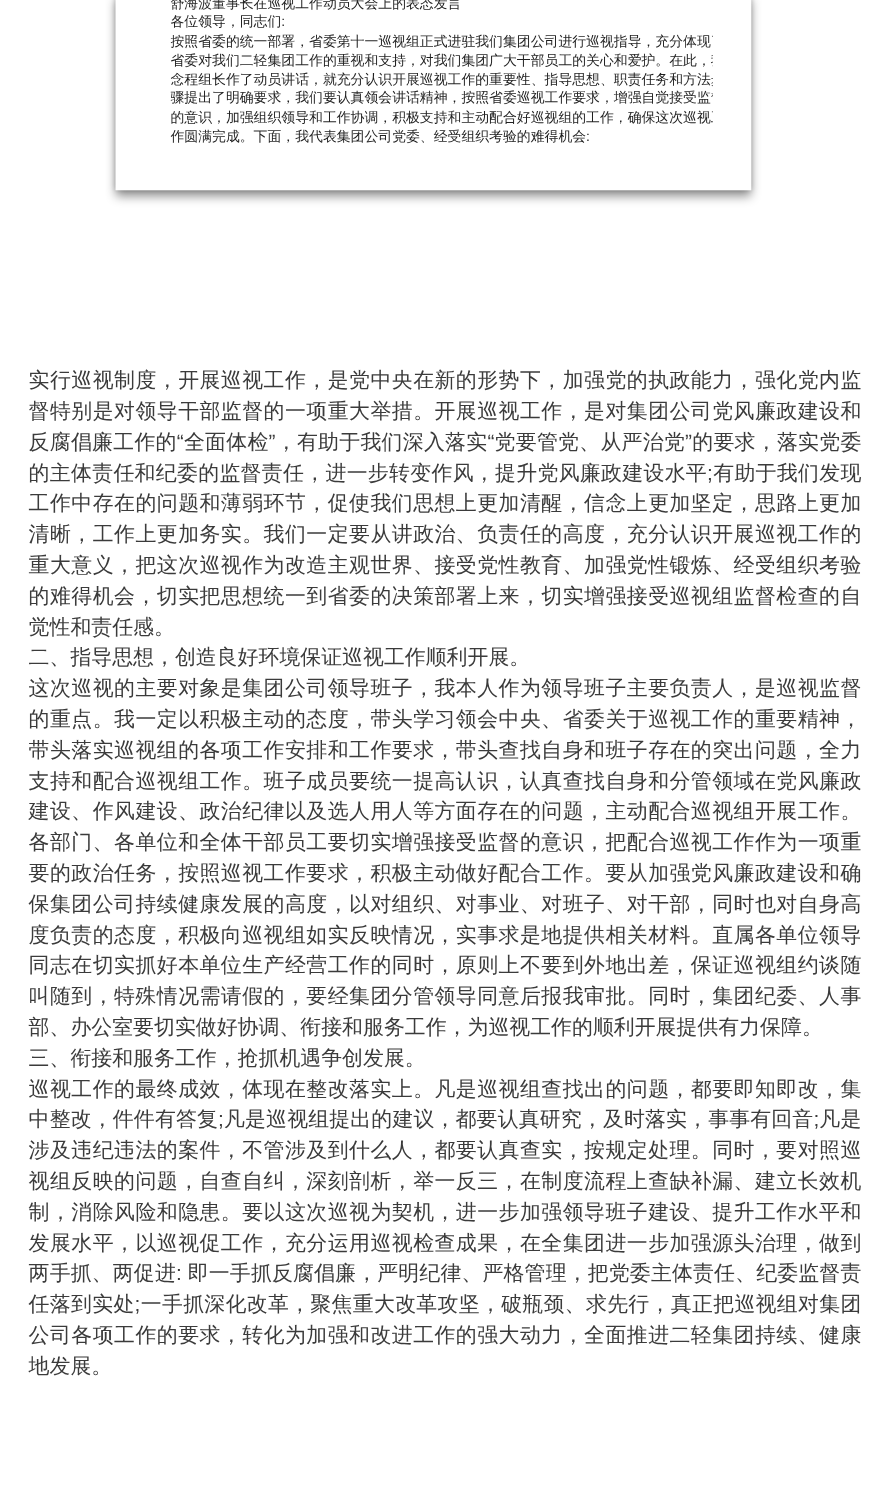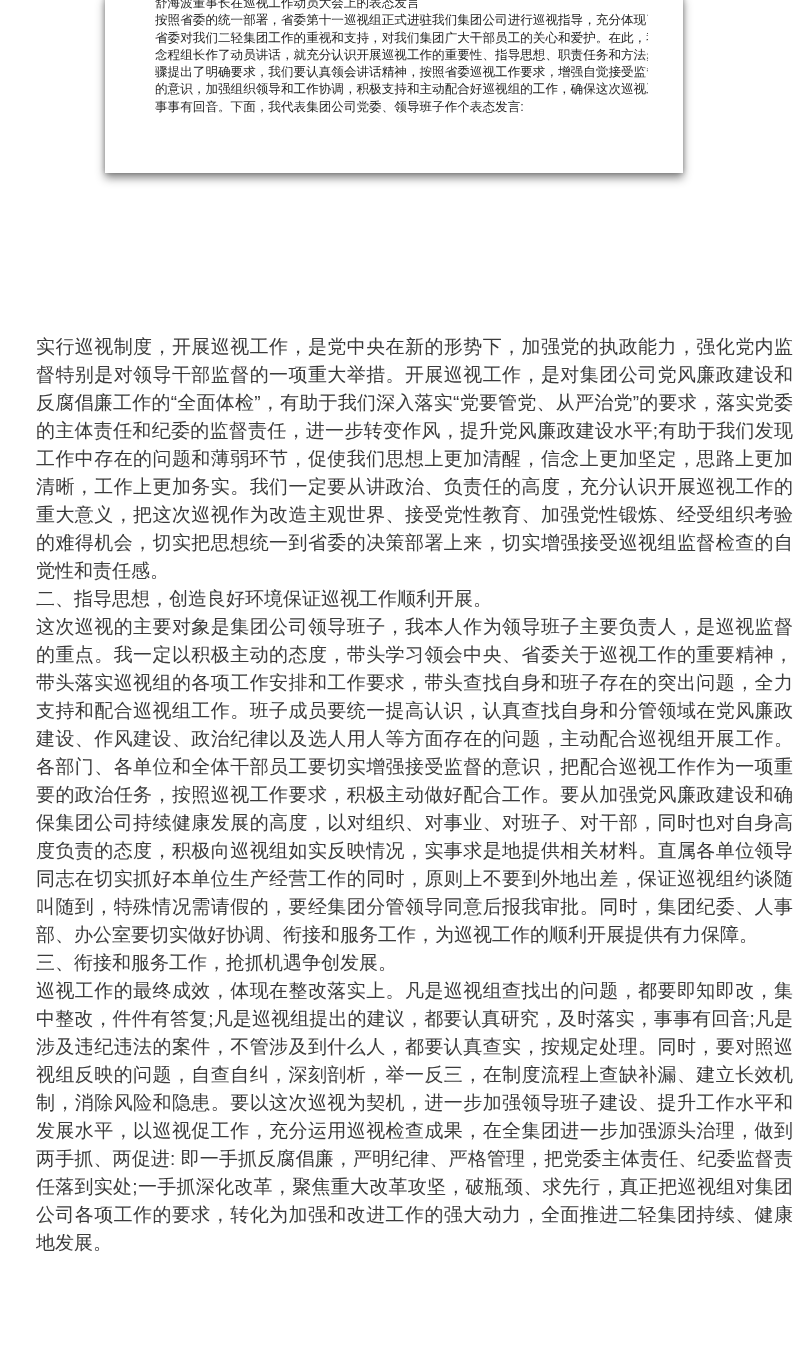--- a/index.html
+++ b/index.html
@@ -29,45 +29,46 @@
     line-height: 17.3px;
     letter-spacing: 0px;
   }
   .tline {
     white-space: nowrap;
     overflow: hidden;
   }
   
   .doc-body {
     position: absolute;
-    left: 36px;
+    left: 26px;
     top: 333px;
     width: 757px;
     color: var(--body-text, #3b3b3b);
     font-size: 19px;
     line-height: 28px;
     text-align: justify;
     text-justify: inter-ideograph;
   }
   .para { margin: 0; }
 </style>
 </head>
 <body>
 
 <div class="page">
 
   <div class="thumb-card">
     <div class="thumb-text">
         <div class="tline">舒海波董事长在巡视工作动员大会上的表态发言</div>
+        <div class="tline">各位领导，同志们:</div>
         <div class="tline">按照省委的统一部署，省委第十一巡视组正式进驻我们集团公司进行巡视指导，充分体现了</div>
         <div class="tline">省委对我们二轻集团工作的重视和支持，对我们集团广大干部员工的关心和爱护。在此，我</div>
         <div class="tline">念程组长作了动员讲话，就充分认识开展巡视工作的重要性、指导思想、职责任务和方法步</div>
         <div class="tline">骤提出了明确要求，我们要认真领会讲话精神，按照省委巡视工作要求，增强自觉接受监督</div>
         <div class="tline">的意识，加强组织领导和工作协调，积极支持和主动配合好巡视组的工作，确保这次巡视工</div>
-        <div class="tline">事事有回音。下面，我代表集团公司党委、领导班子作个表态发言:</div>
+        <div class="tline">作圆满完成。下面，我代表集团公司党委、经受组织考验的难得机会:</div>
       </div>
   </div>
 
   <div class="doc-body">
       <p class="para">实行巡视制度，开展巡视工作，是党中央在新的形势下，加强党的执政能力，强化党内监督特别是对领导干部监督的一项重大举措。开展巡视工作，是对集团公司党风廉政建设和反腐倡廉工作的“全面体检”，有助于我们深入落实“党要管党、从严治党”的要求，落实党委的主体责任和纪委的监督责任，进一步转变作风，提升党风廉政建设水平;有助于我们发现工作中存在的问题和薄弱环节，促使我们思想上更加清醒，信念上更加坚定，思路上更加清晰，工作上更加务实。我们一定要从讲政治、负责任的高度，充分认识开展巡视工作的重大意义，把这次巡视作为改造主观世界、接受党性教育、加强党性锻炼、经受组织考验的难得机会，切实把思想统一到省委的决策部署上来，切实增强接受巡视组监督检查的自觉性和责任感。</p>
       <p class="para">二、指导思想，创造良好环境保证巡视工作顺利开展。</p>
       <p class="para">这次巡视的主要对象是集团公司领导班子，我本人作为领导班子主要负责人，是巡视监督的重点。我一定以积极主动的态度，带头学习领会中央、省委关于巡视工作的重要精神，带头落实巡视组的各项工作安排和工作要求，带头查找自身和班子存在的突出问题，全力支持和配合巡视组工作。班子成员要统一提高认识，认真查找自身和分管领域在党风廉政建设、作风建设、政治纪律以及选人用人等方面存在的问题，主动配合巡视组开展工作。各部门、各单位和全体干部员工要切实增强接受监督的意识，把配合巡视工作作为一项重要的政治任务，按照巡视工作要求，积极主动做好配合工作。要从加强党风廉政建设和确保集团公司持续健康发展的高度，以对组织、对事业、对班子、对干部，同时也对自身高度负责的态度，积极向巡视组如实反映情况，实事求是地提供相关材料。直属各单位领导同志在切实抓好本单位生产经营工作的同时，原则上不要到外地出差，保证巡视组约谈随叫随到，特殊情况需请假的，要经集团分管领导同意后报我审批。同时，集团纪委、人事部、办公室要切实做好协调、衔接和服务工作，为巡视工作的顺利开展提供有力保障。</p>
       <p class="para">三、衔接和服务工作，抢抓机遇争创发展。</p>
       <p class="para">巡视工作的最终成效，体现在整改落实上。凡是巡视组查找出的问题，都要即知即改，集中整改，件件有答复;凡是巡视组提出的建议，都要认真研究，及时落实，事事有回音;凡是涉及违纪违法的案件，不管涉及到什么人，都要认真查实，按规定处理。同时，要对照巡视组反映的问题，自查自纠，深刻剖析，举一反三，在制度流程上查缺补漏、建立长效机制，消除风险和隐患。要以这次巡视为契机，进一步加强领导班子建设、提升工作水平和发展水平，以巡视促工作，充分运用巡视检查成果，在全集团进一步加强源头治理，做到两手抓、两促进: 即一手抓反腐倡廉，严明纪律、严格管理，把党委主体责任、纪委监督责任落到实处;一手抓深化改革，聚焦重大改革攻坚，破瓶颈、求先行，真正把巡视组对集团公司各项工作的要求，转化为加强和改进工作的强大动力，全面推进二轻集团持续、健康地发展。</p>
     </div>

